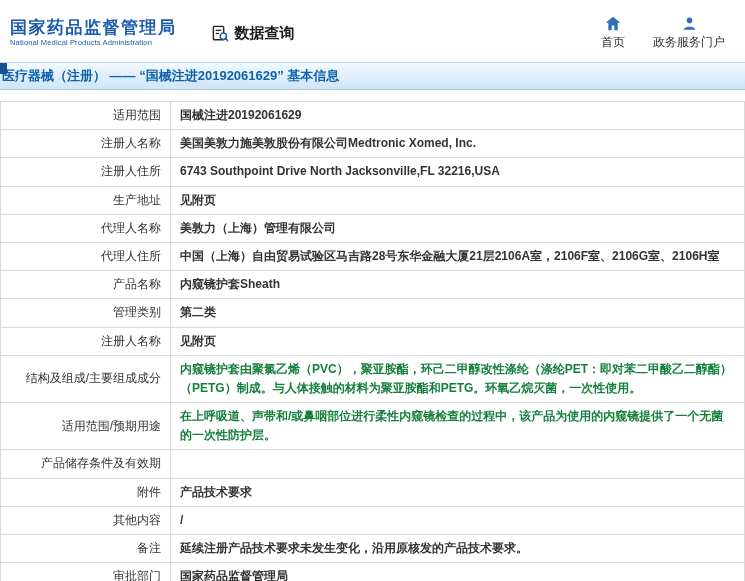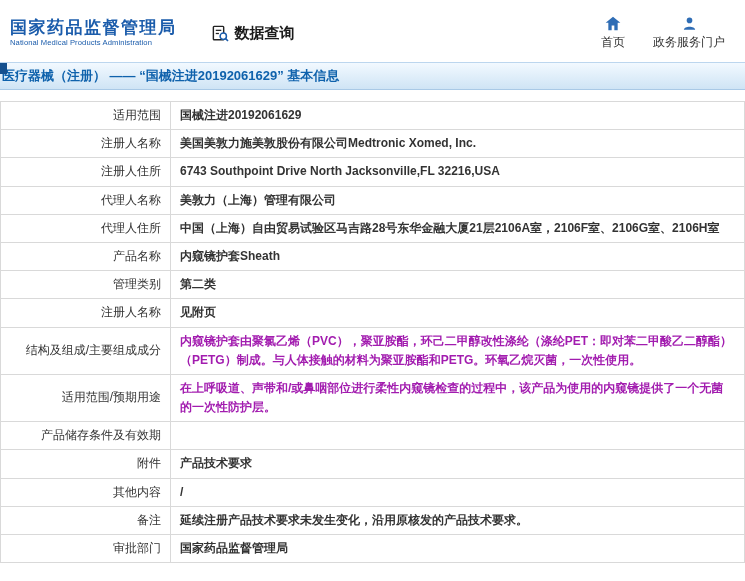--- a/index.html
+++ b/index.html
@@ -63,21 +63,21 @@
     vertical-align: middle;
     word-break: break-all;
     color: #333;
   }
   td.cell-label {
     width: 170px; text-align: right;
     color: #404040; background: #ffffff;
     white-space: nowrap; overflow: hidden;
   }
   td.cell-value { background: #ffffff; font-weight: bold; }
-  tr.red td.cell-value { color: #a21caf; }
+  tr.red td.cell-value { color: #15803d; }
 </style>
 </head>
 <body>
 
 <div class="header">
   <div class="logo-block">
     <span class="logo-cn">国家药品监督管理局</span>
     <span class="logo-en">National Medical Products Administration</span>
   </div>
 
@@ -129,20 +129,24 @@
   </tr>
         <tr class="info-row">
     <td class="cell-label">注册人名称</td>
     <td class="cell-value">美国美敦力施美敦股份有限公司Medtronic Xomed, Inc.</td>
   </tr>
         <tr class="info-row">
     <td class="cell-label">注册人住所</td>
     <td class="cell-value">6743 Southpoint Drive North Jacksonville,FL 32216,USA</td>
   </tr>
         <tr class="info-row">
+    <td class="cell-label">生产地址</td>
+    <td class="cell-value">见附页</td>
+  </tr>
+        <tr class="info-row">
     <td class="cell-label">代理人名称</td>
     <td class="cell-value">美敦力（上海）管理有限公司</td>
   </tr>
         <tr class="info-row">
     <td class="cell-label">代理人住所</td>
     <td class="cell-value">中国（上海）自由贸易试验区马吉路28号东华金融大厦21层2106A室，2106F室、2106G室、2106H室</td>
   </tr>
         <tr class="info-row">
     <td class="cell-label">产品名称</td>
     <td class="cell-value">内窥镜护套Sheath</td>

